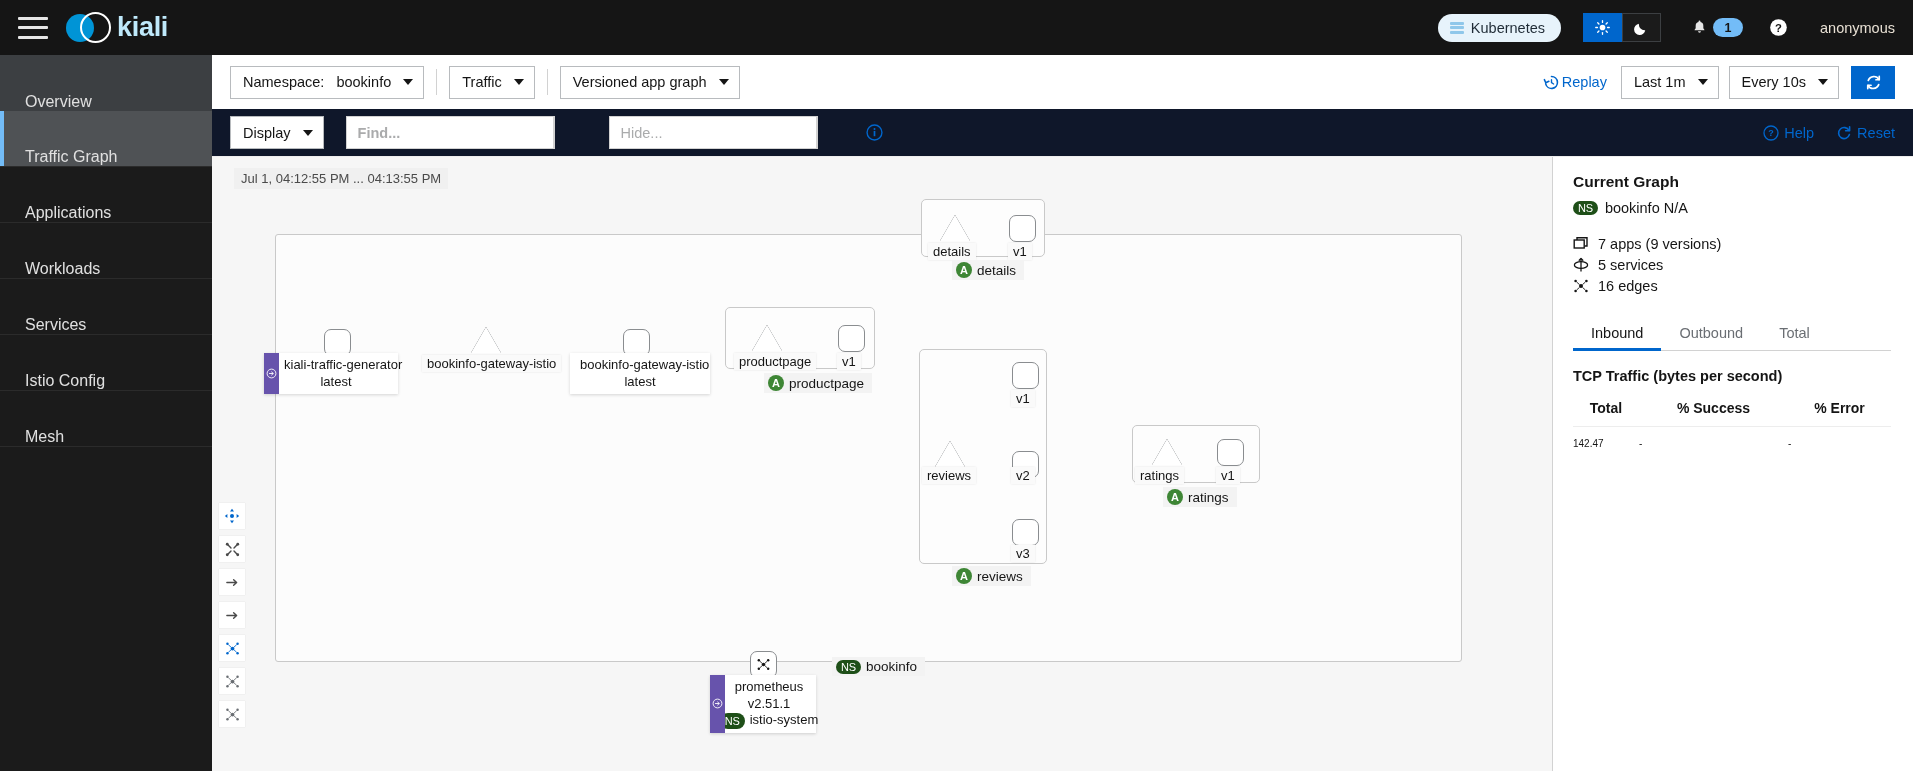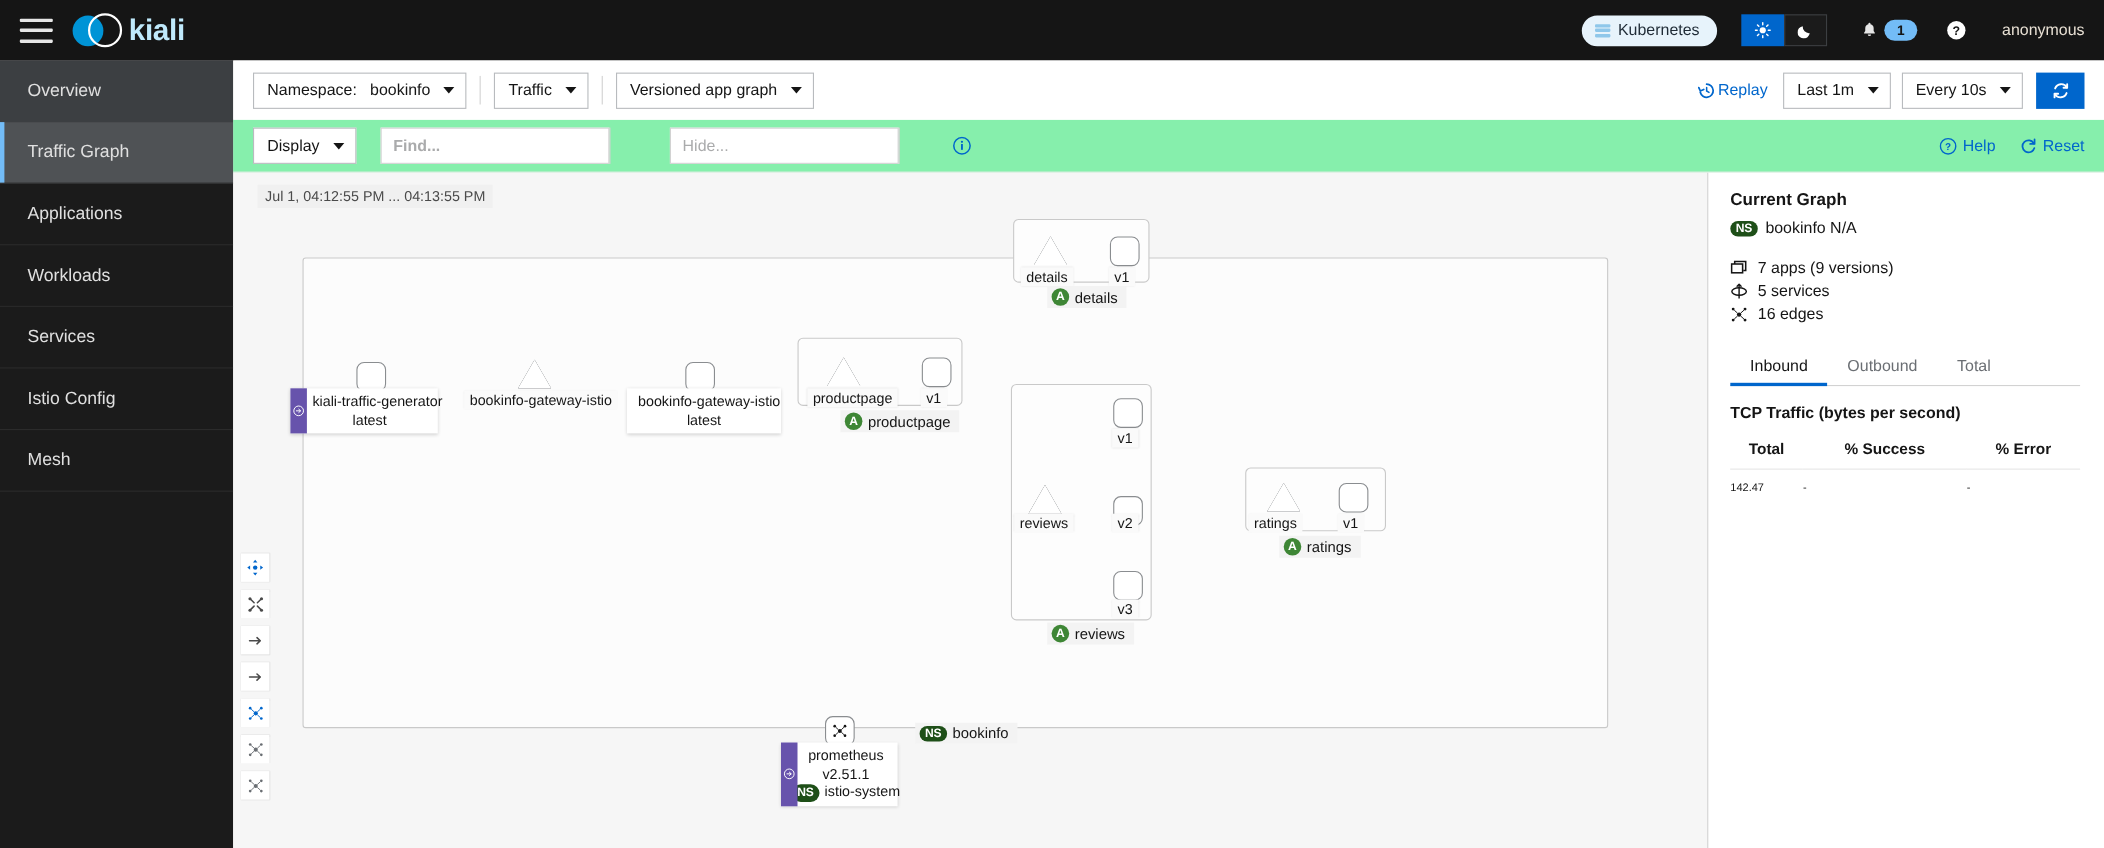--- a/index.html
+++ b/index.html
@@ -70,21 +70,21 @@
   .help-circle { margin-right: 32px; display: flex; align-items: center; cursor: pointer; }
   .user-name { font-size: 14.5px; color: #e8e0d4; }
 
   
   .sidebar {
     position: absolute; top: 55px; left: 0;
     width: 212px; height: 716px;
     background: #1b1b1b;
   }
   .nav-item {
-    height: 56px; display: flex; align-items: center;
+    height: 56px; display: flex; align-items: flex-end;
     padding-left: 25px; font-size: 16px; color: #e0e0e0;
     border-bottom: 1px solid #2b2b2b;
     cursor: pointer; position: relative;
   }
   .nav-item:first-child { background: #3c3f42; border-bottom: none; }
   .nav-item.active { background: #4f5255; }
   .nav-item.active::before {
     content: ""; position: absolute; left: 0; top: 0;
     width: 4px; height: 100%; background: #73bcf7;
   }
@@ -92,21 +92,21 @@
   
   .toolbar {
     position: absolute; left: 212px; top: 55px;
     width: 1701px; height: 54px;
     background: #fff;
     display: flex; align-items: center; padding: 0 18px;
   }
   .toolbar2 {
     position: absolute; left: 212px; top: 109px;
     width: 1701px; height: 48px;
-    background: #86efac;
+    background: #0f172a;
     display: flex; align-items: center; padding: 0 18px;
     border-bottom: 1px solid #ededed;
   }
   .ctl {
     border: 1px solid #b8bbbe; background: #fff;
     height: 33px; display: flex; align-items: center;
     padding: 0 10px 0 12px; gap: 12px;
     font-size: 14.5px; color: #151515; cursor: pointer;
     white-space: nowrap;
   }
@@ -162,21 +162,21 @@
     border: 1px solid #c9c9c9; border-radius: 3px;
     background: #fcfcfc;
   }
   .ns-label {
     position: absolute; left: 620px; top: 500px;
     background: #f3f3f3; padding: 2px 8px 2px 4px;
     display: flex; align-items: center; gap: 5px;
     font-size: 13.5px; color: #151515;
   }
   .ns-badge {
-    background: #1e4f18; color: #fff; font-size: 11px; font-weight: bold;
+    background: #1e4f18; color: #fff; font-size: 11px; font-weight: normal;
     border-radius: 9px; padding: 1px 5px; letter-spacing: -0.2px;
   }
   .a-badge {
     background: #3e8635; color: #fff; font-size: 11px; font-weight: bold;
     border-radius: 50%; width: 16px; height: 16px;
     display: flex; align-items: center; justify-content: center;
   }
   .app-box {
     position: absolute;
     border: 1px solid #c9c9c9; border-radius: 5px; background: #fdfdfd;

